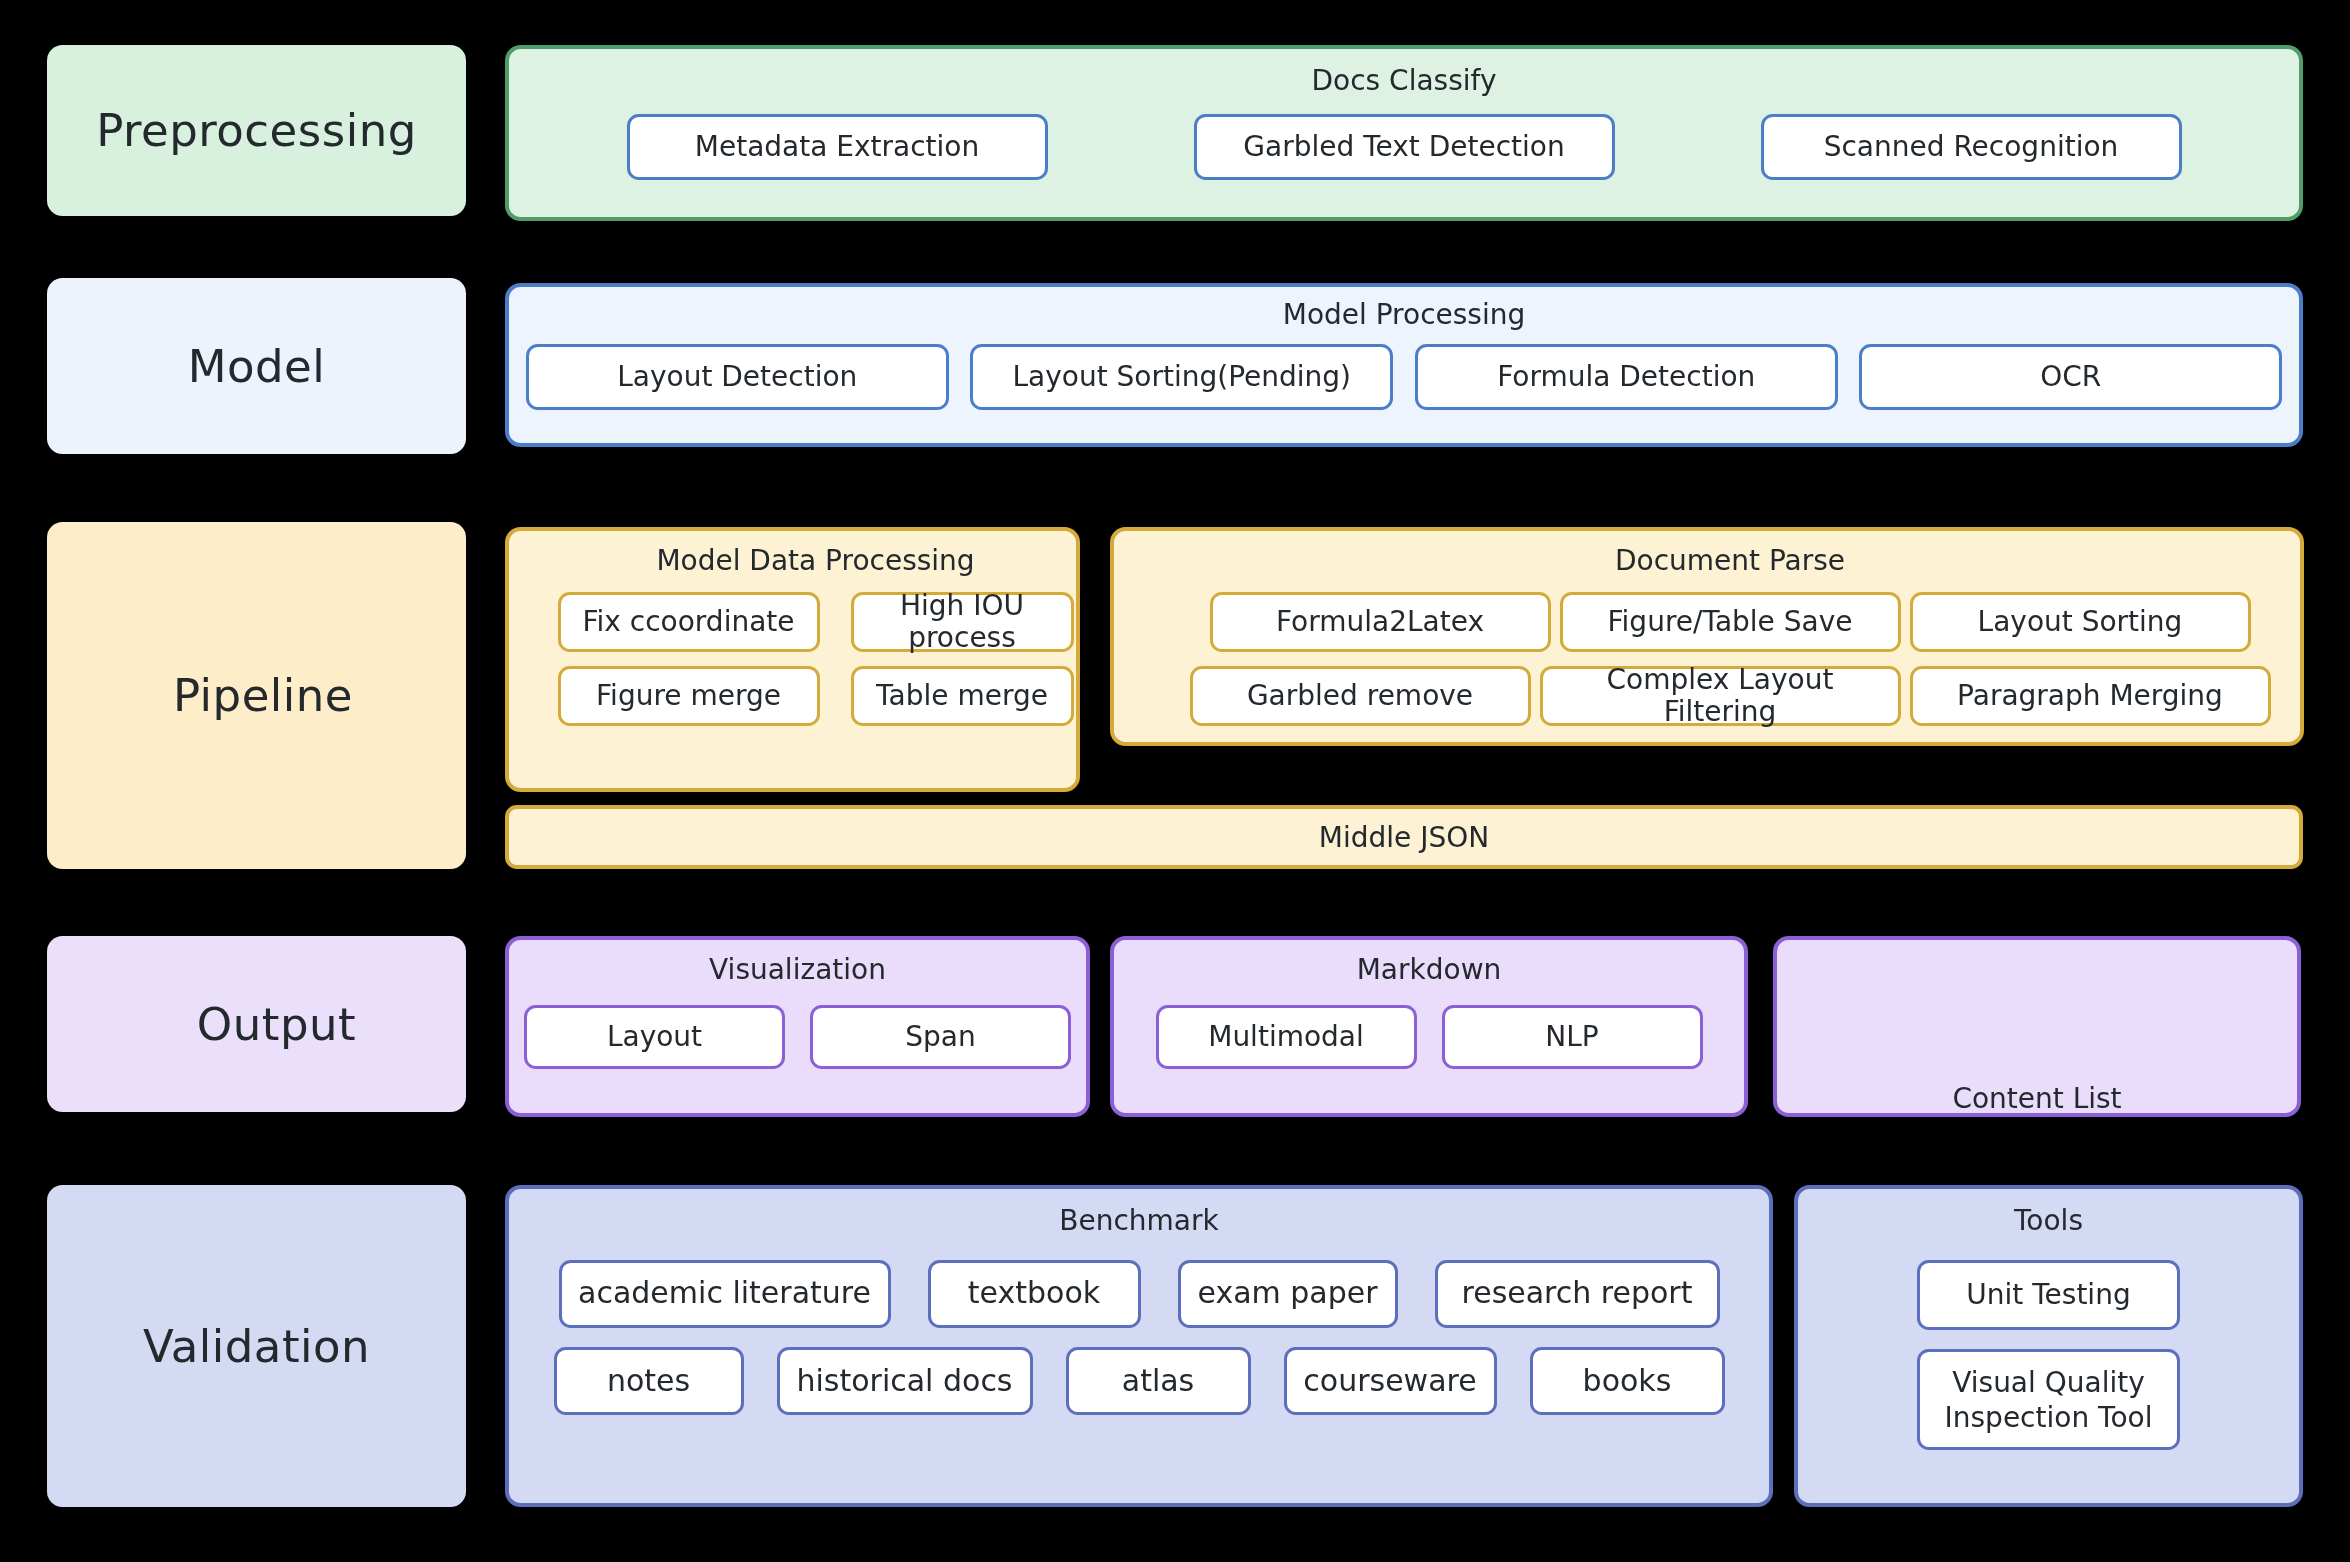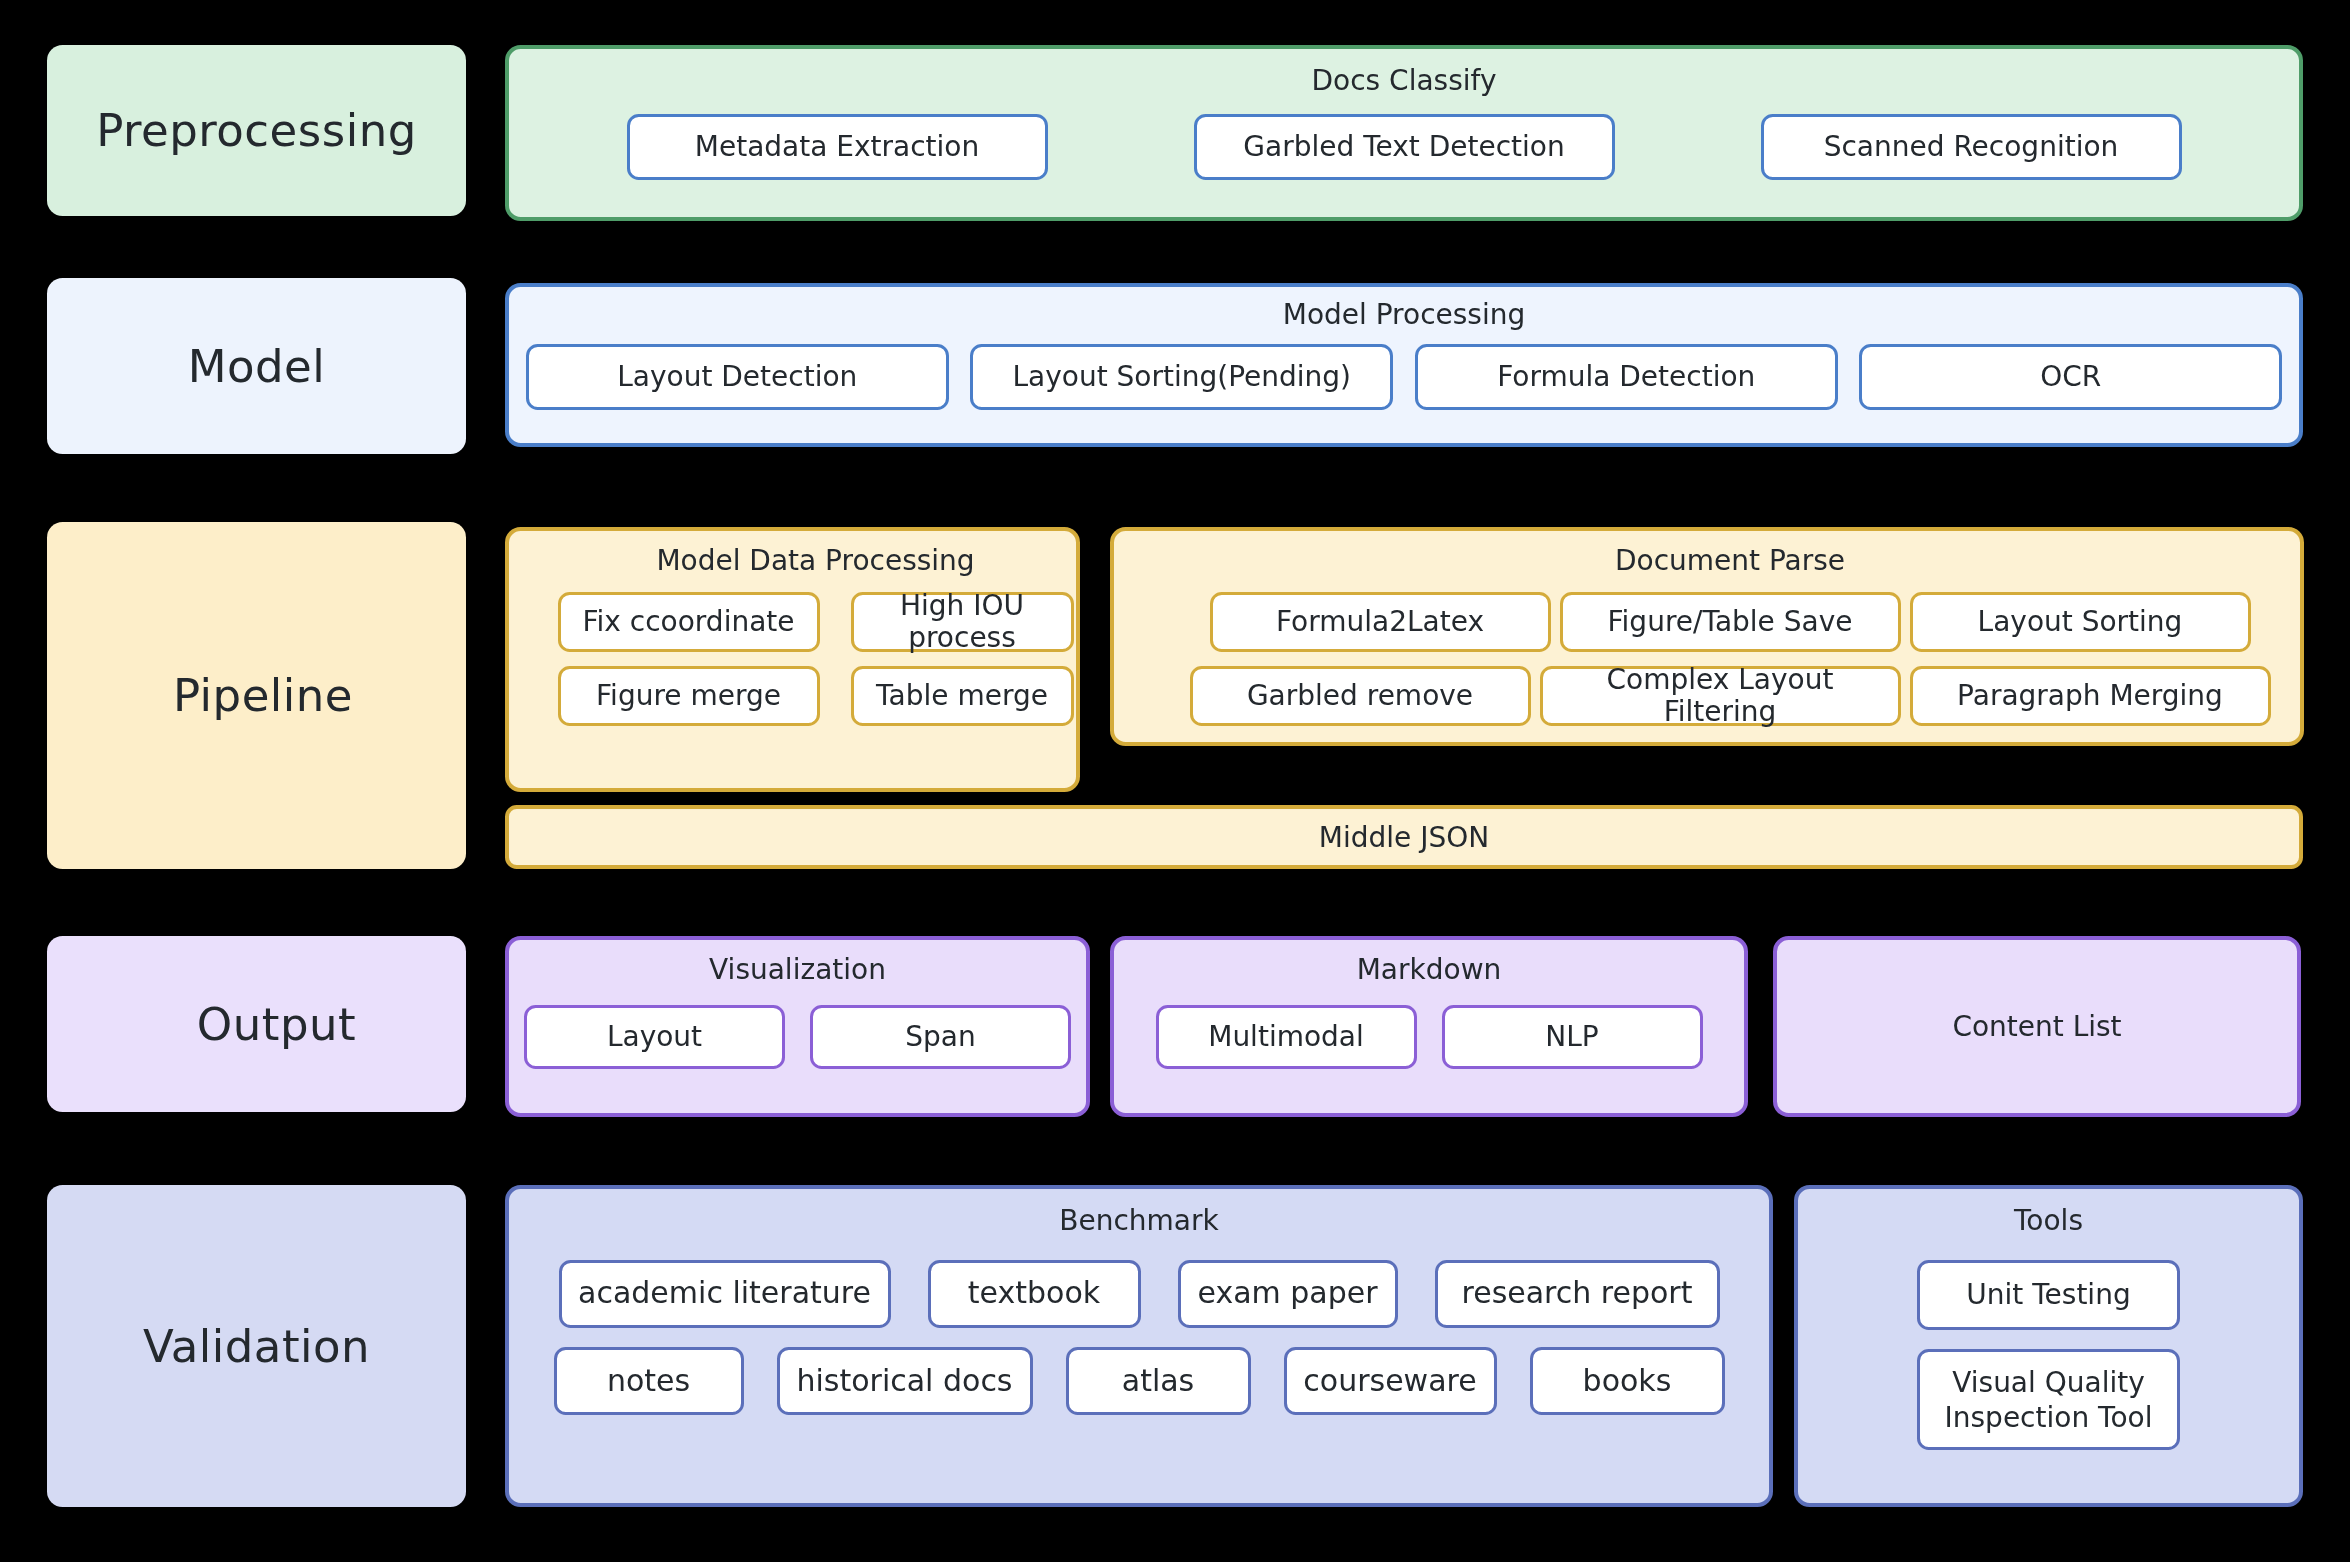--- a/index.html
+++ b/index.html
@@ -109,21 +109,21 @@
   #panel-visualization .chip-row{margin-top:21.5px;gap:25px;}
   #panel-visualization .chip{width:261px;height:64px;}
 
   #panel-markdown{left:1110px;top:936px;width:638px;height:181px;}
   #panel-markdown .panel-title{margin-top:15.6px;}
   #panel-markdown .chip-row{margin-top:21.5px;gap:25px;}
   #panel-markdown .chip{width:261px;height:64px;}
 
   #panel-content-list{
     left:1773px;top:936px;width:528px;height:181px;
-    justify-content:center;
+    justify-content:flex-end;
   }
   #panel-content-list .panel-title{font-size:28px;}
 
   
   #stage-validation{left:47px;top:1185px;width:419px;height:322px;background:#d5daf3;}
   .panel-indigo{background:#d4daf4;border-color:#5b6fba;}
   .chip-indigo{border-color:#5b6fba;}
 
   #panel-benchmark{left:505px;top:1185px;width:1268px;height:322px;}
   #panel-benchmark .panel-title{margin-top:17.6px;}

